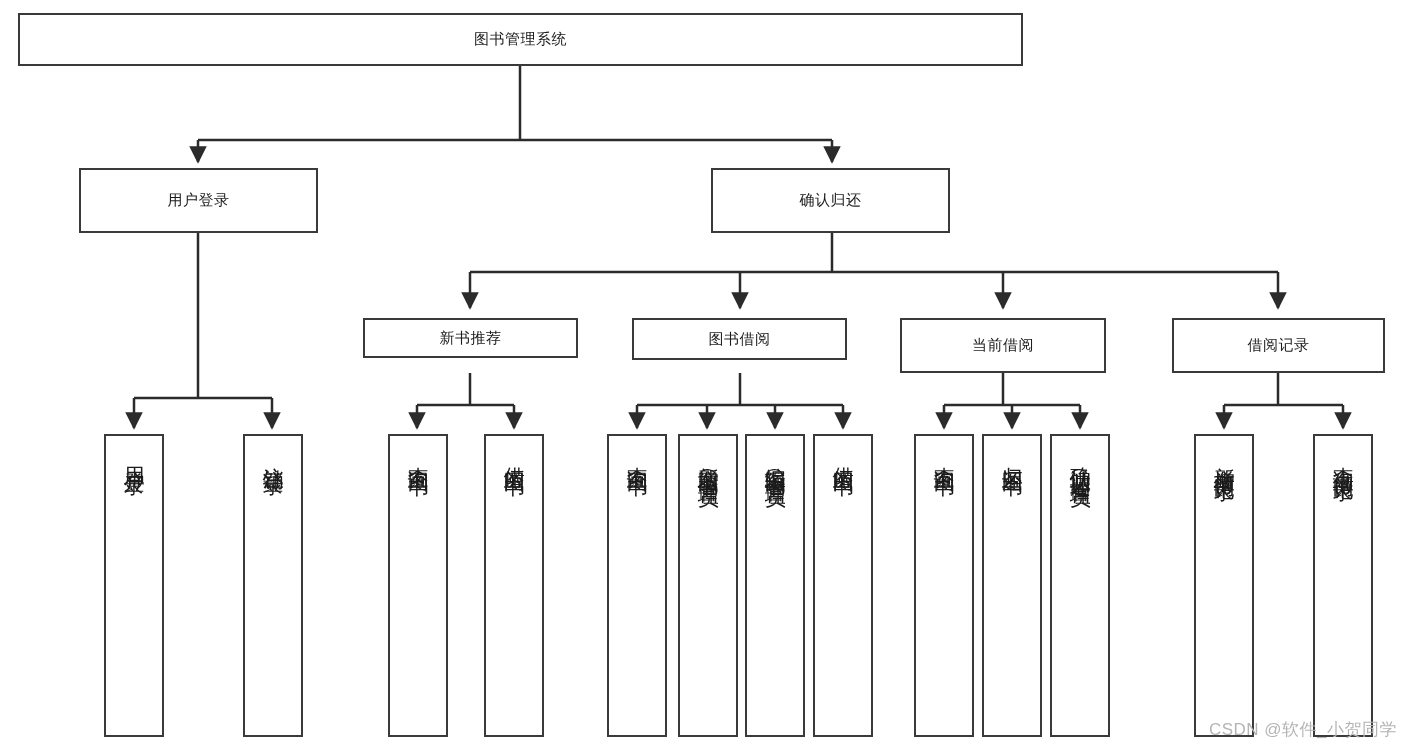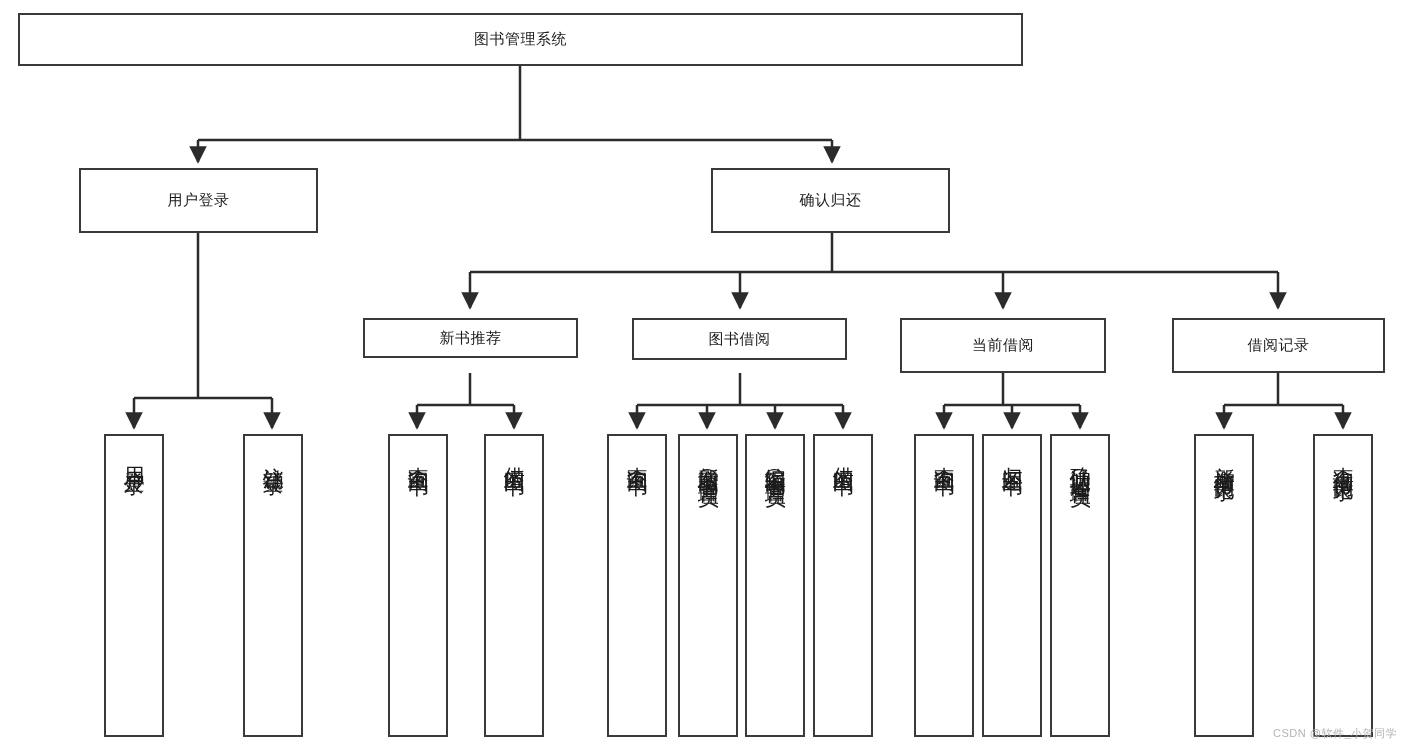--- a/index.html
+++ b/index.html
@@ -55,21 +55,21 @@
     font-size: 21px;
     line-height: 1.35;
     letter-spacing: 3px;
     white-space: nowrap;
   }
   #watermark {
     position: absolute;
     right: 8px;
     bottom: 6px;
     color: #b4b4b4;
-    font-size: 11px;
+    font-size: 17px;
     letter-spacing: 0.5px;
     z-index: 5;
     user-select: none;
   }
 </style>
 </head>
 <body>
 
 <div id="canvas">
 

